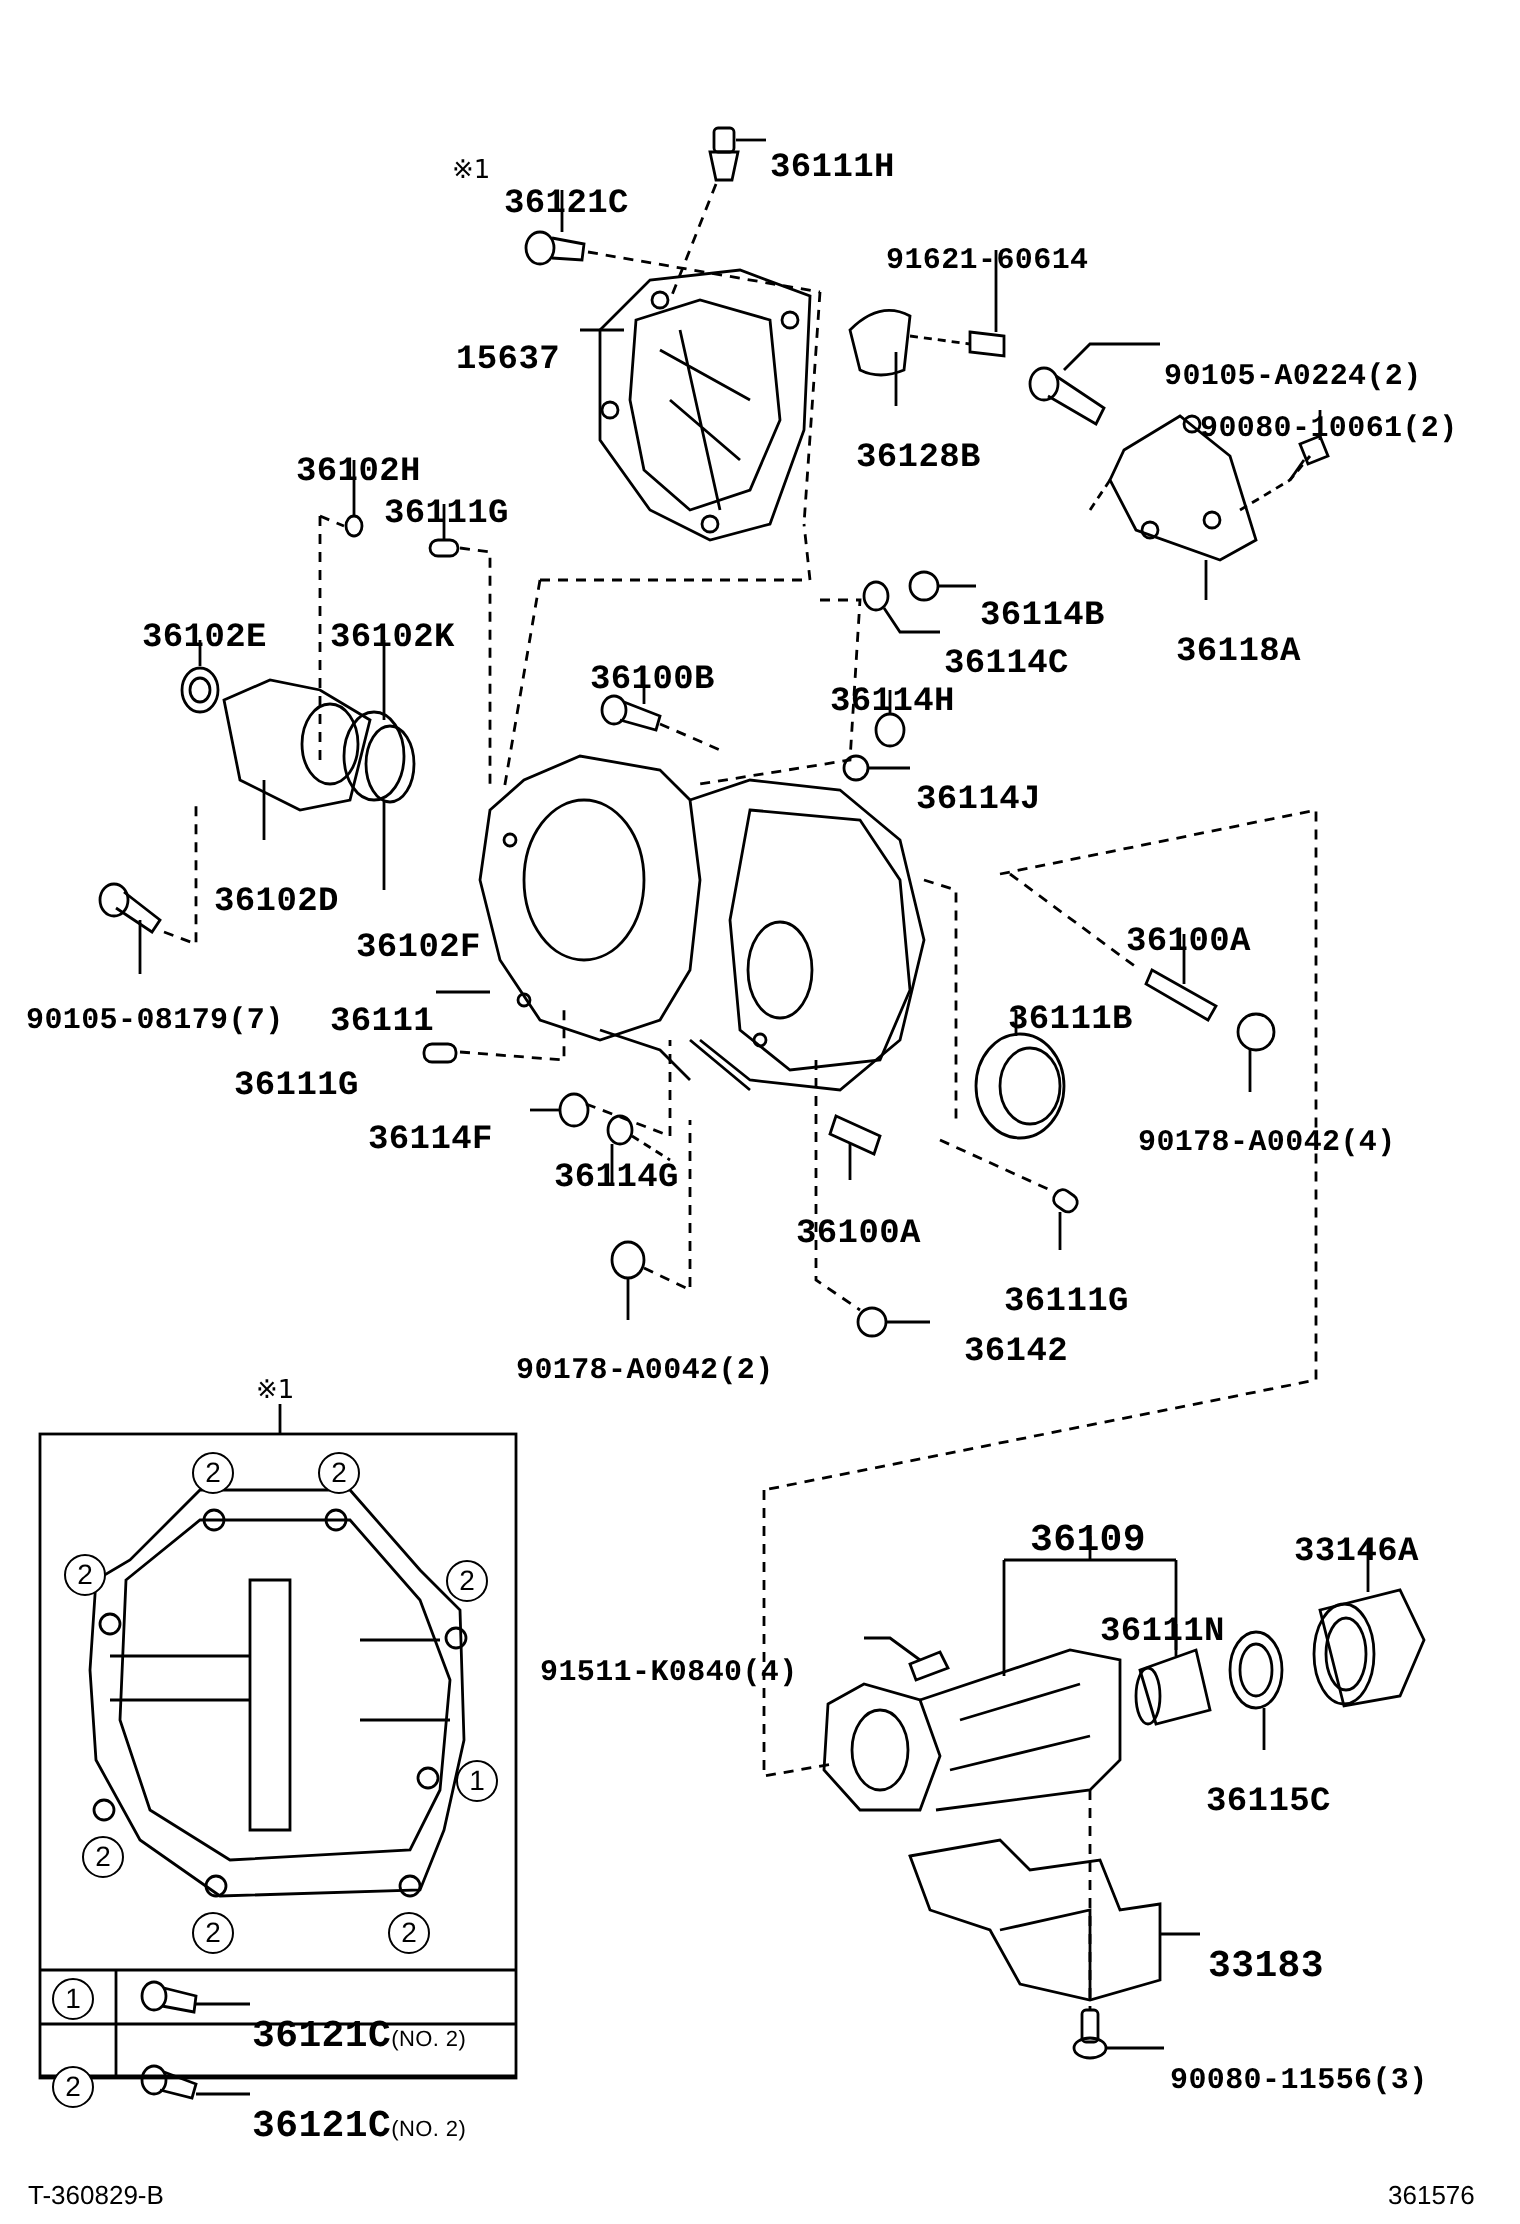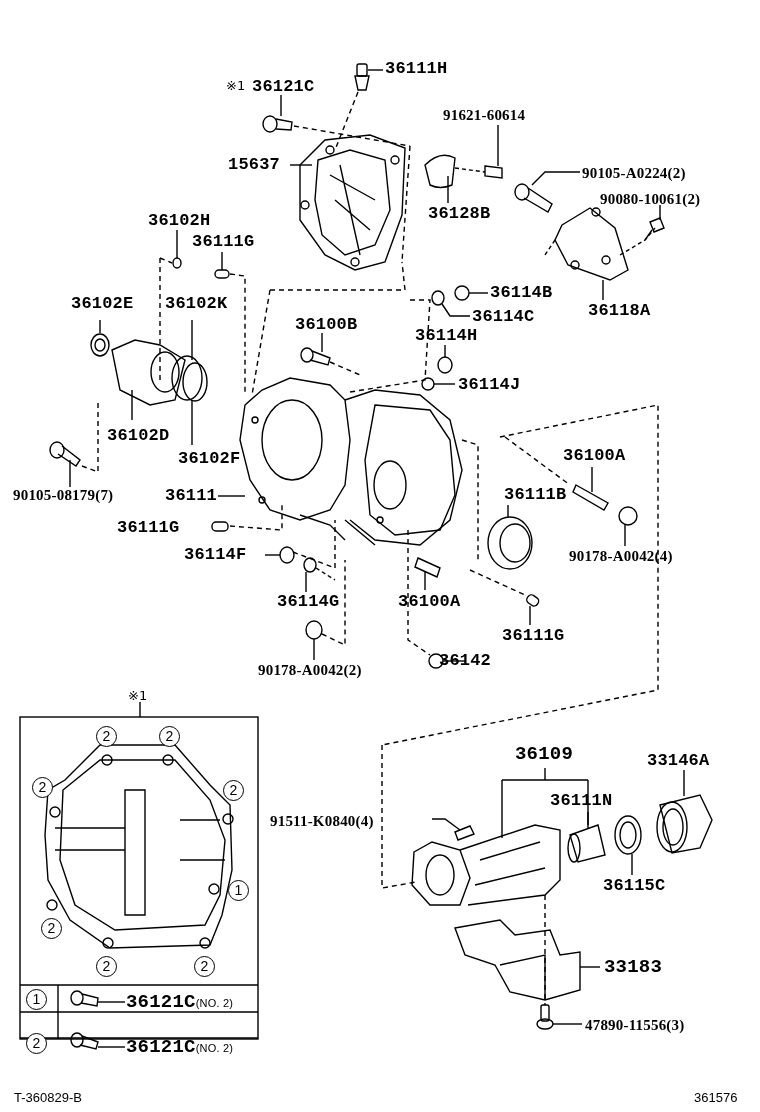--- a/index.html
+++ b/index.html
@@ -1,21 +1,21 @@
 <!DOCTYPE html>
 <html><head>
 <meta charset="utf-8">
 <style>
   html, body { margin:0; padding:0; background:#ffffff; }
   body { width:760px; height:1112px; position:relative; overflow:hidden;
          font-family:"DejaVu Sans Mono", monospace; color:#000; }
   #canvas { position:absolute; left:0; top:0; width:760px; height:1112px; }
   .lbl { position:absolute; font-family:"Liberation Mono","DejaVu Sans Mono",monospace;
-         font-weight:bold; font-size:17px; line-height:18px; white-space:nowrap; letter-spacing:0.2px; }
-  .lbl.sm { font-size:15px;font-family:Liberation Serif, serif; }
+         font-weight:bold; font-size:17px; line-height:18px; white-space:nowrap; letter-spacing:0.2px;margin-top:16px; }
+  .lbl.sm { font-size:15px; }
   .lbl.big { font-size:19px; }
   .foot { position:absolute; font-family:"Liberation Sans", sans-serif; font-size:13px; }
   .note { position:absolute; font-family:"DejaVu Sans", sans-serif; font-size:13px; }
   .circ { position:absolute; width:19px; height:19px; border:1.4px solid #000; border-radius:50%;
           background:#fff; font-family:"Liberation Sans", sans-serif; font-size:14px;
           line-height:19px; text-align:center; }
   .sub { font-family:"Liberation Sans", sans-serif; font-weight:normal; font-size:11px; }
 </style>
 </head>
 <body>
@@ -300,37 +300,37 @@
 <div class="lbl" style="left:472px;top:308px">36114C</div>
 <div class="lbl" style="left:415px;top:327px">36114H</div>
 <div class="lbl" style="left:458px;top:376px">36114J</div>
 
 <div class="lbl" style="left:107px;top:427px">36102D</div>
 <div class="lbl" style="left:178px;top:450px">36102F</div>
 <div class="lbl sm" style="left:13px;top:486px">90105-08179(7)</div>
 <div class="lbl" style="left:165px;top:487px">36111</div>
 <div class="lbl" style="left:117px;top:519px">36111G</div>
 <div class="lbl" style="left:184px;top:546px">36114F</div>
-<div class="lbl" style="left:277px;top:593px">36114G</div>
+<div class="lbl" style="left:277px;top:565px">36114G</div>
 <div class="lbl sm" style="left:258px;top:661px">90178-A0042(2)</div>
 
 <div class="lbl" style="left:563px;top:447px">36100A</div>
 <div class="lbl" style="left:504px;top:486px">36111B</div>
 <div class="lbl sm" style="left:569px;top:547px">90178-A0042(4)</div>
 <div class="lbl" style="left:398px;top:593px">36100A</div>
 <div class="lbl" style="left:502px;top:627px">36111G</div>
-<div class="lbl" style="left:439px;top:652px">36142</div>
+<div class="lbl" style="left:482px;top:652px">36142</div>
 
 <div class="lbl big" style="left:515px;top:745px">36109</div>
 <div class="lbl" style="left:647px;top:752px">33146A</div>
 <div class="lbl" style="left:550px;top:792px">36111N</div>
 <div class="lbl sm" style="left:270px;top:812px">91511-K0840(4)</div>
 <div class="lbl" style="left:603px;top:877px">36115C</div>
 <div class="lbl big" style="left:604px;top:958px">33183</div>
-<div class="lbl sm" style="left:585px;top:1016px">47890-11556(3)</div>
+<div class="lbl sm" style="left:585px;top:1016px">90080-11556(3)</div>
 
 <div class="note" style="left:128px;top:688px">※1</div>
 <div class="circ" style="left:96px;top:726px">2</div>
 <div class="circ" style="left:159px;top:726px">2</div>
 <div class="circ" style="left:32px;top:777px">2</div>
 <div class="circ" style="left:223px;top:780px">2</div>
 <div class="circ" style="left:41px;top:918px">2</div>
 <div class="circ" style="left:228px;top:880px">1</div>
 <div class="circ" style="left:96px;top:956px">2</div>
 <div class="circ" style="left:194px;top:956px">2</div>

